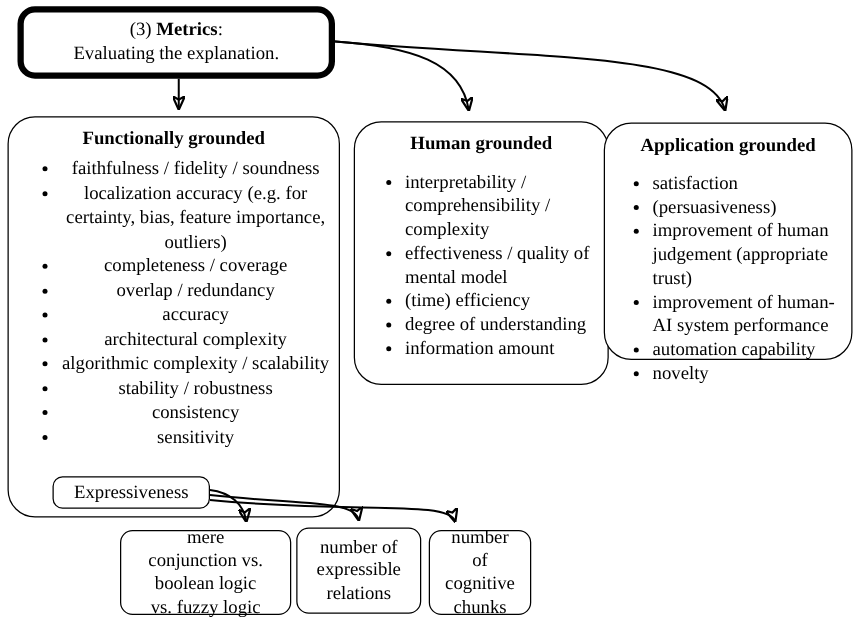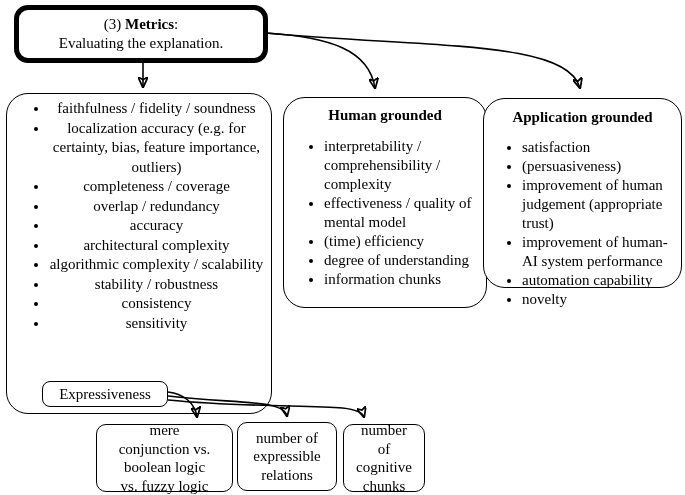--- a/index.html
+++ b/index.html
@@ -62,20 +62,21 @@
     <path d="M168,396 C242,404 284,400 287,416" marker-end="url(#ah)"></path>
     <path d="M168,400 C282,411 359,400 364,417" marker-end="url(#ah)"></path>
   </svg>
 
   <div class="box metrics">
     <div><span>(3) </span><b>Metrics</b><span>:</span></div>
     <div>Evaluating the explanation.</div>
   </div>
 
   <section class="box group" id="functionally">
+    <div class="group-title">Functionally grounded</div>
     <ul>
       <li>faithfulness / fidelity / soundness</li>
       <li>localization accuracy (e.g. for certainty, bias, feature importance, outliers)</li>
       <li>completeness / coverage</li>
       <li>overlap / redundancy</li>
       <li>accuracy</li>
       <li>architectural complexity</li>
       <li>algorithmic complexity / scalability</li>
       <li>stability / robustness</li>
       <li>consistency</li>
@@ -87,21 +88,21 @@
     <span>Expressiveness</span>
   </div>
 
   <section class="box group" id="human">
     <div class="group-title">Human grounded</div>
     <ul>
       <li>interpretability / comprehensibility / complexity</li>
       <li>effectiveness / quality of mental model</li>
       <li>(time) efficiency</li>
       <li>degree of understanding</li>
-      <li>information chunks</li>
+      <li>information amount</li>
     </ul>
   </section>
 
   <section class="box group" id="application">
     <div class="group-title">Application grounded</div>
     <ul>
       <li>satisfaction</li>
       <li>(persuasiveness)</li>
       <li>improvement of human judgement (appropriate trust)</li>
       <li>improvement of human-AI system performance</li>

